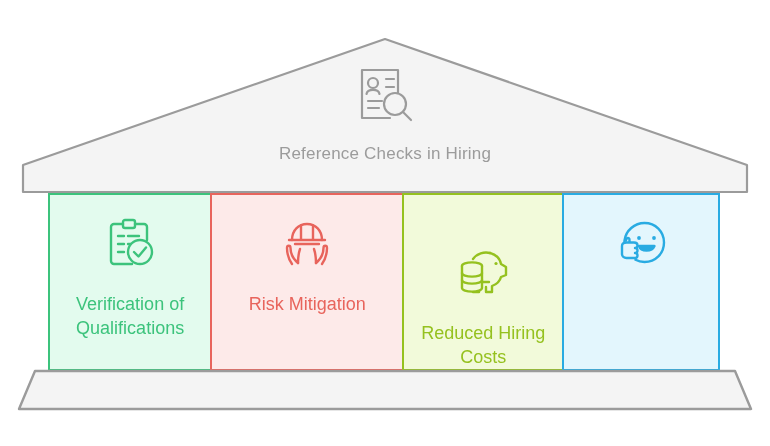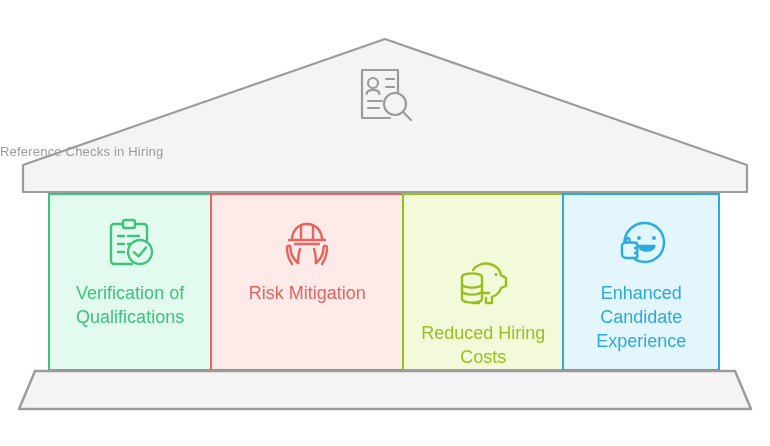--- a/index.html
+++ b/index.html
@@ -34,21 +34,22 @@
     left: 352px;
     top: 66px;
     width: 66px;
     height: 58px;
   }
   .roof-title {
     position: absolute;
     left: 0;
     top: 144px;
     width: 770px;
-    font-size: 13px;
+    text-align: center;
+    font-size: 17px;
     color: #9b9b9b;
     letter-spacing: 0.2px;
     white-space: nowrap;
   }
 
   
   .columns {
     position: absolute;
     left: 48px;
     top: 193px;
@@ -68,21 +69,21 @@
     overflow: hidden;
   }
   .column + .column { margin-left: -2px; }
   .col-icon {
     margin-top: 23px;
     width: 56px;
     height: 50px;
     flex: none;
   }
   .col-label {
-    margin-top: 13px;
+    margin-top: 24px;
     width: 100%;
     padding: 0 6px;
     box-sizing: border-box;
     text-align: center;
     font-size: 18px;
     line-height: 24px;
     white-space: pre-line;
   }
 
   .c1 { width: 172px; background: #e3fbee; border-color: #3cc37c; }
@@ -205,23 +206,20 @@
         </g>
         <g fill="#e3f6fd" stroke="#29ABE2" stroke-width="2.4" stroke-linecap="round" stroke-linejoin="round">
           <path d="M13 22.5 C13 19.5 16.5 19 16.5 22 L16.5 25"></path>
           <path d="M9 28 C9 25.5 11 24.5 13.5 24.5 L21 24.5
                    C23.5 24.5 24.5 26 24.5 27.5 C24.5 29 23.5 30 22 30
                    C23.5 30 24.5 31 24.5 32.5 C24.5 34 23.5 35 22 35
                    C23.5 35 24.5 36 24.5 37.5 C24.5 39 23.5 40 22 40
                    L13.5 40 C11 40 9 38.5 9 36 Z"></path>
         </g>
       </svg>
-      <div class="col-label">Enhanced
-Candidate
-Experience</div>
     </div>
 
   </div>
 
   <div class="base-wrap">
     <svg width="770" height="48" viewBox="0 0 770 48">
       <polygon points="35,2 735,2 751,40 19,40" fill="#f4f4f4" stroke="#9b9b9b" stroke-width="2.4" stroke-linejoin="round"></polygon>
     </svg>
   </div>
 

